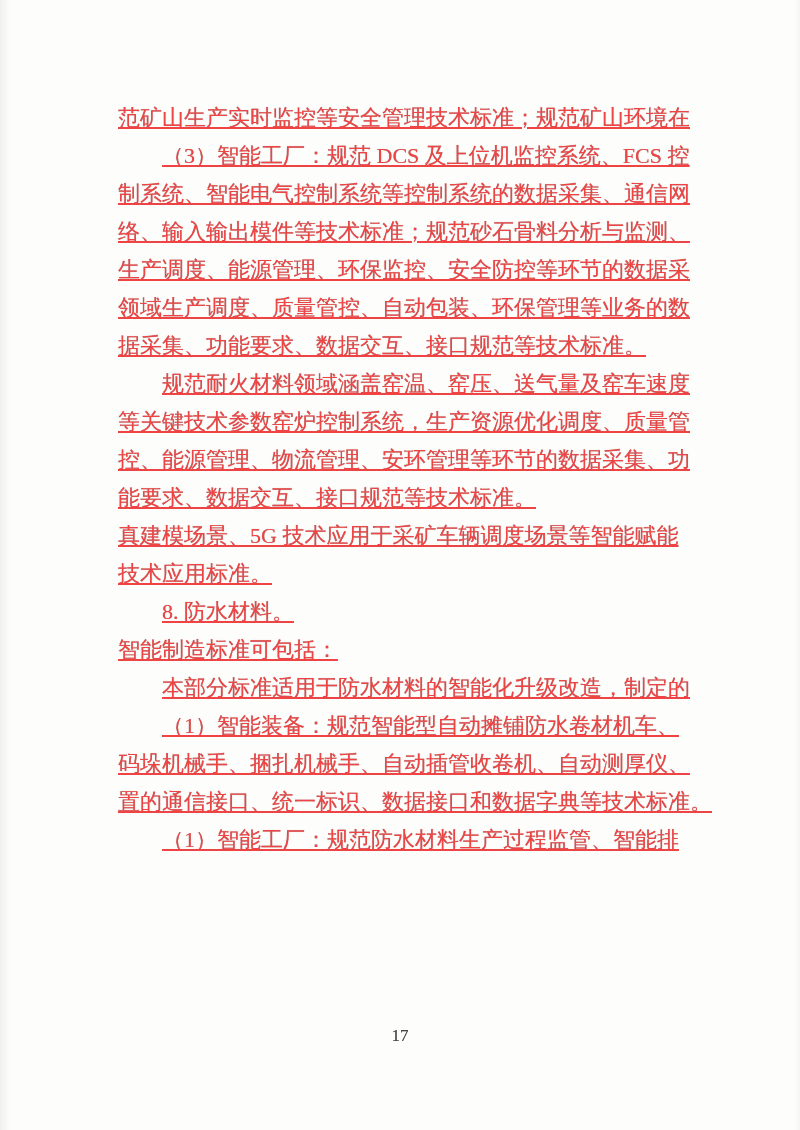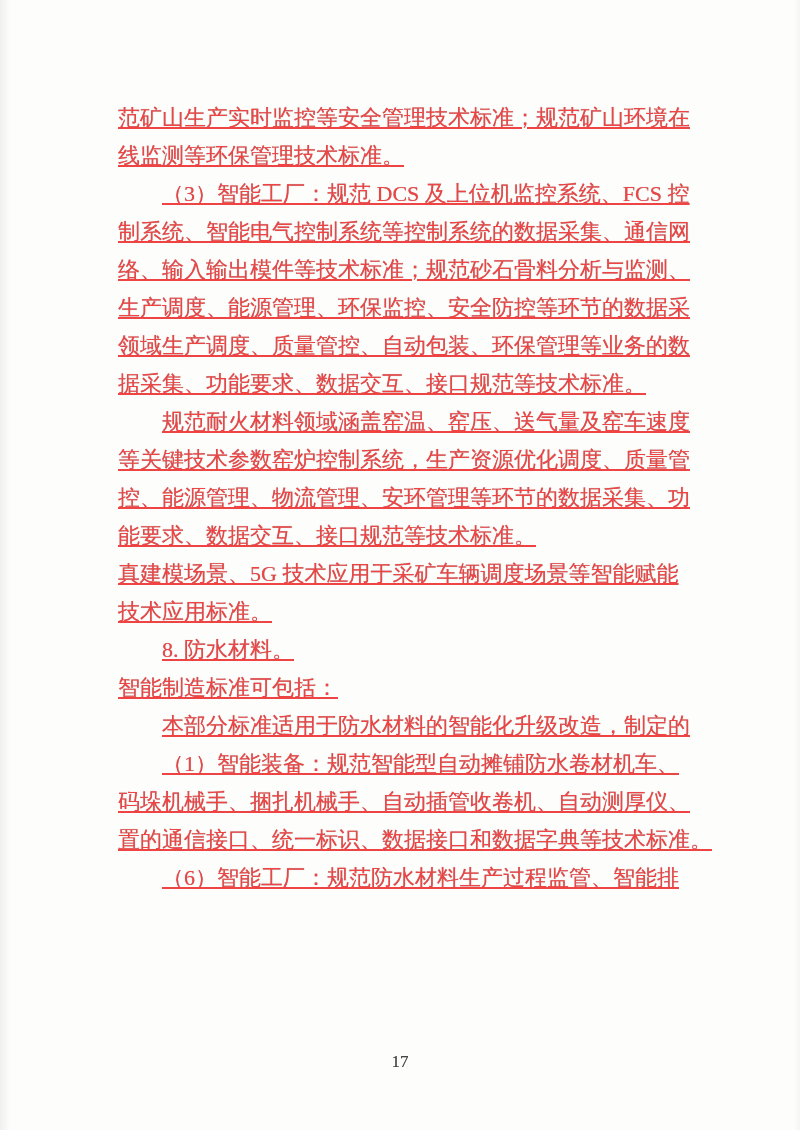--- a/index.html
+++ b/index.html
@@ -49,51 +49,50 @@
     letter-spacing: 0px;
     white-space: nowrap;
     text-shadow: 0 0 0.7px rgba(70,70,70,0.55);
     text-decoration: underline;
   }
   .line.indent {
     padding-left: 44px;
   }
   .page-number {
     position: absolute;
-    top: 1050px;
+    top: 1024px;
     left: 0;
     width: 800px;
     text-align: center;
     font-size: 17px;
     line-height: 24px;
     color: #454545;
     text-shadow: 0 0 0.6px rgba(70,70,70,0.5);
   }
 </style>
 </head>
 <body>
 
 <div class="page">
   <div class="text-block">
     <div class="line">范矿山生产实时监控等安全管理技术标准；规范矿山环境在</div>
-    <div class="line">线监测等环保管理技术标准。</div>
     <div class="line indent">（3）智能工厂：规范 DCS 及上位机监控系统、FCS 控</div>
     <div class="line">制系统、智能电气控制系统等控制系统的数据采集、通信网</div>
     <div class="line">络、输入输出模件等技术标准；规范砂石骨料分析与监测、</div>
     <div class="line">生产调度、能源管理、环保监控、安全防控等环节的数据采</div>
     <div class="line">领域生产调度、质量管控、自动包装、环保管理等业务的数</div>
     <div class="line">据采集、功能要求、数据交互、接口规范等技术标准。</div>
     <div class="line indent">规范耐火材料领域涵盖窑温、窑压、送气量及窑车速度</div>
     <div class="line">等关键技术参数窑炉控制系统，生产资源优化调度、质量管</div>
     <div class="line">控、能源管理、物流管理、安环管理等环节的数据采集、功</div>
     <div class="line">能要求、数据交互、接口规范等技术标准。</div>
     <div class="line">真建模场景、5G 技术应用于采矿车辆调度场景等智能赋能</div>
     <div class="line">技术应用标准。</div>
     <div class="line indent">8. 防水材料。</div>
     <div class="line">智能制造标准可包括：</div>
     <div class="line indent">本部分标准适用于防水材料的智能化升级改造，制定的</div>
     <div class="line indent">（1）智能装备：规范智能型自动摊铺防水卷材机车、</div>
     <div class="line">码垛机械手、捆扎机械手、自动插管收卷机、自动测厚仪、</div>
     <div class="line">置的通信接口、统一标识、数据接口和数据字典等技术标准。</div>
-    <div class="line indent">（6）智能工厂：规范防水材料生产过程监管、智能排</div>
+    <div class="line indent">（1）智能工厂：规范防水材料生产过程监管、智能排</div>
   </div>
   <div class="page-number">17</div>
 </div>
 
 </body></html>

